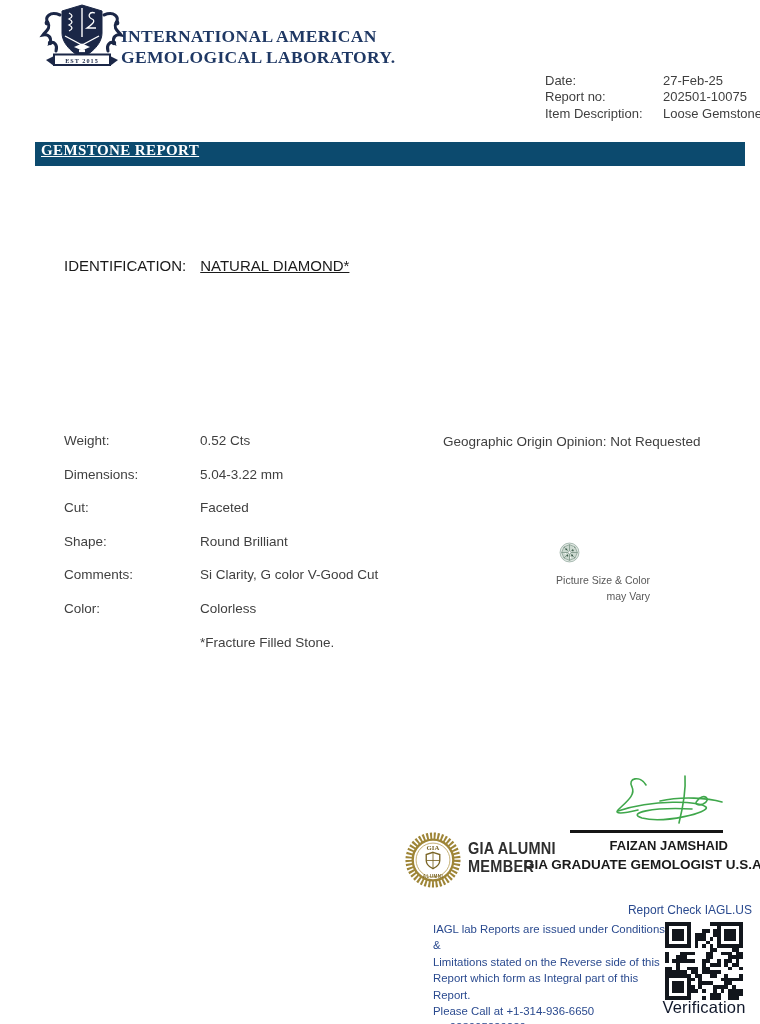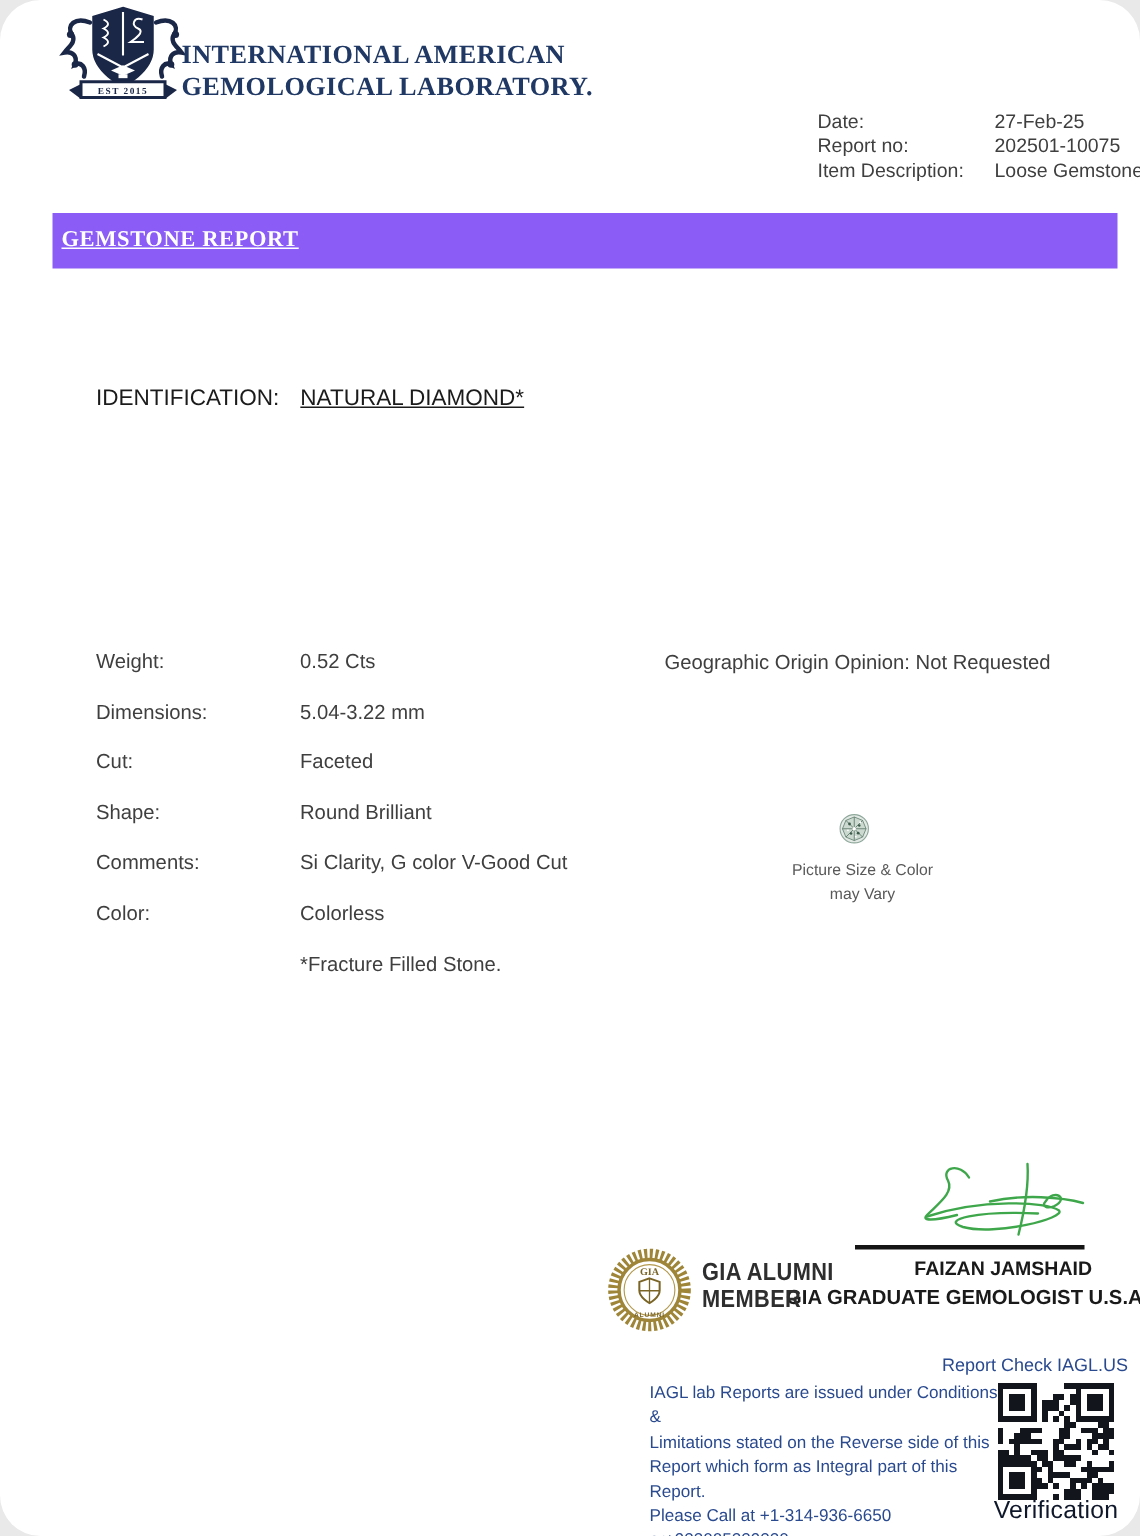--- a/index.html
+++ b/index.html
@@ -1,55 +1,54 @@
 <!DOCTYPE html>
 <html><head>
 <meta charset="utf-8">
 <style>
   * { margin:0; padding:0; box-sizing:border-box; }
   html,body { background:#e9e9e9; }
   .page {
     position:relative; width:760px; height:1024px; background:#ffffff;
     font-family:"Liberation Sans", sans-serif; color:#3f3f3f; overflow:hidden;
     margin:0 auto;
-    border-radius:27px;
   }
   
   .crest { position:absolute; left:38px; top:3px; width:88px; height:68px; }
   .org-title {
     position:absolute; left:121px; top:26px;
     font-family:"Liberation Serif", serif; font-weight:bold;
     font-size:17.5px; line-height:20.5px; color:#1f3864; letter-spacing:0.3px;
   }
   .meta { position:absolute; left:545px; top:73px; font-size:13px; line-height:16.3px; color:#3f3f3f; }
   .meta-row { display:flex; }
   .meta-label { width:118px; }
   .meta-value { white-space:nowrap; }
   
   .banner {
-    position:absolute; left:35px; top:142px; width:710px; height:37px;
-    background:#8b5cf6; display:flex; align-items:center;
+    position:absolute; left:35px; top:142px; width:710px; height:24px;
+    background:#0c4a6e; display:flex; align-items:flex-start;
   }
   .banner-title {
     font-family:"Liberation Serif", serif; font-weight:bold; font-size:15px;
     color:#ffffff; padding-left:6px; text-decoration:underline; letter-spacing:0.4px;
   }
   
   .identification { position:absolute; left:64px; top:257px; font-size:15px; color:#1b1b1b; }
   .identification .val { margin-left:14px;text-decoration:underline; }
   
   .attributes { position:absolute; left:64px; top:433px; }
   .attr-row { display:flex; height:33.6px; align-items:flex-start; font-size:13.5px; }
   .attr-label { width:136px; }
   
   .origin { position:absolute; left:443px; top:434px; font-size:13.5px; color:#3f3f3f; }
   
   .diamond { position:absolute; left:559px; top:542px; width:21px; height:21px; }
   .photo-caption {
-    position:absolute; left:500px; top:573px; width:150px; text-align:center;
+    position:absolute; left:500px; top:573px; width:150px; text-align:right;
     font-size:10.5px; line-height:15.5px; color:#595959;
   }
   
   .signature { position:absolute; left:594px; top:771px; width:142px; height:58px; }
   .sig-line { position:absolute; left:570px; top:830px; width:153px; height:3px; background:#151515; }
   .sig-name {
     position:absolute; left:565px; top:838px; width:163px; text-align:right;
     font-size:13px; font-weight:bold; color:#1a1a1a;
   }
   .sig-cred {

